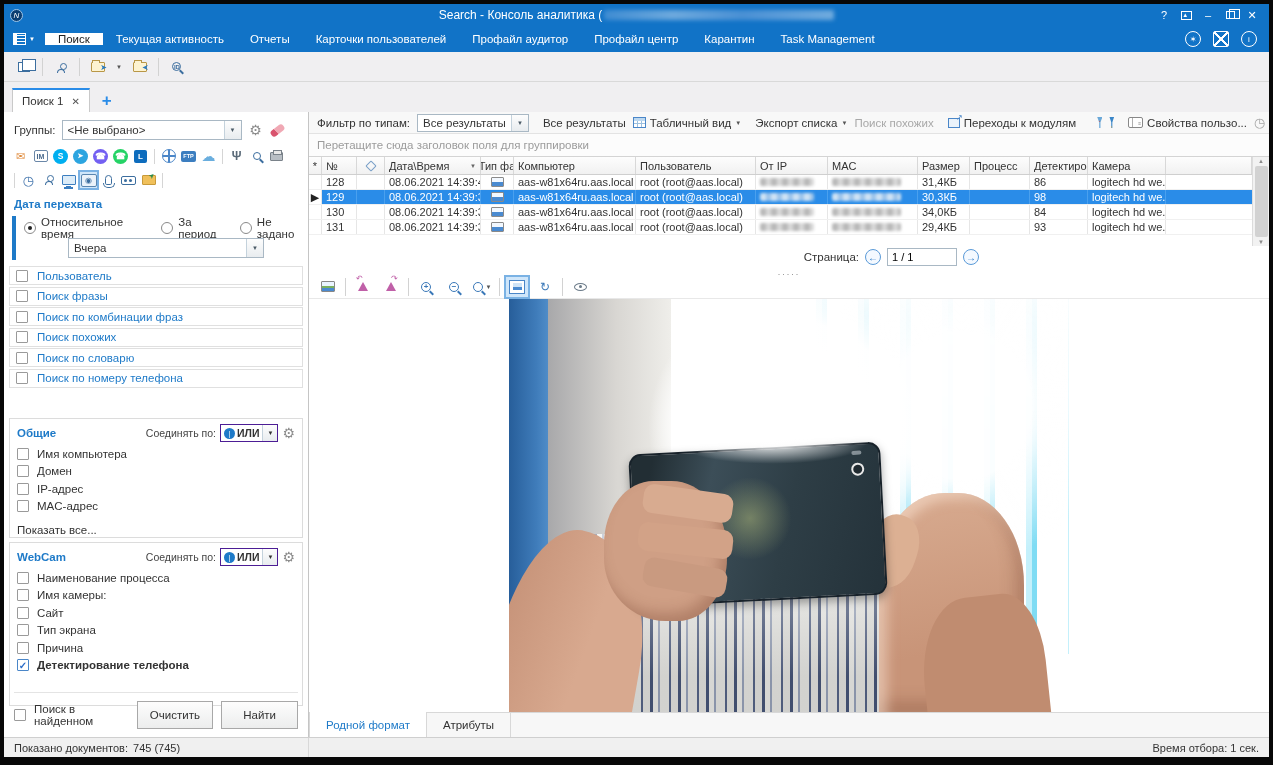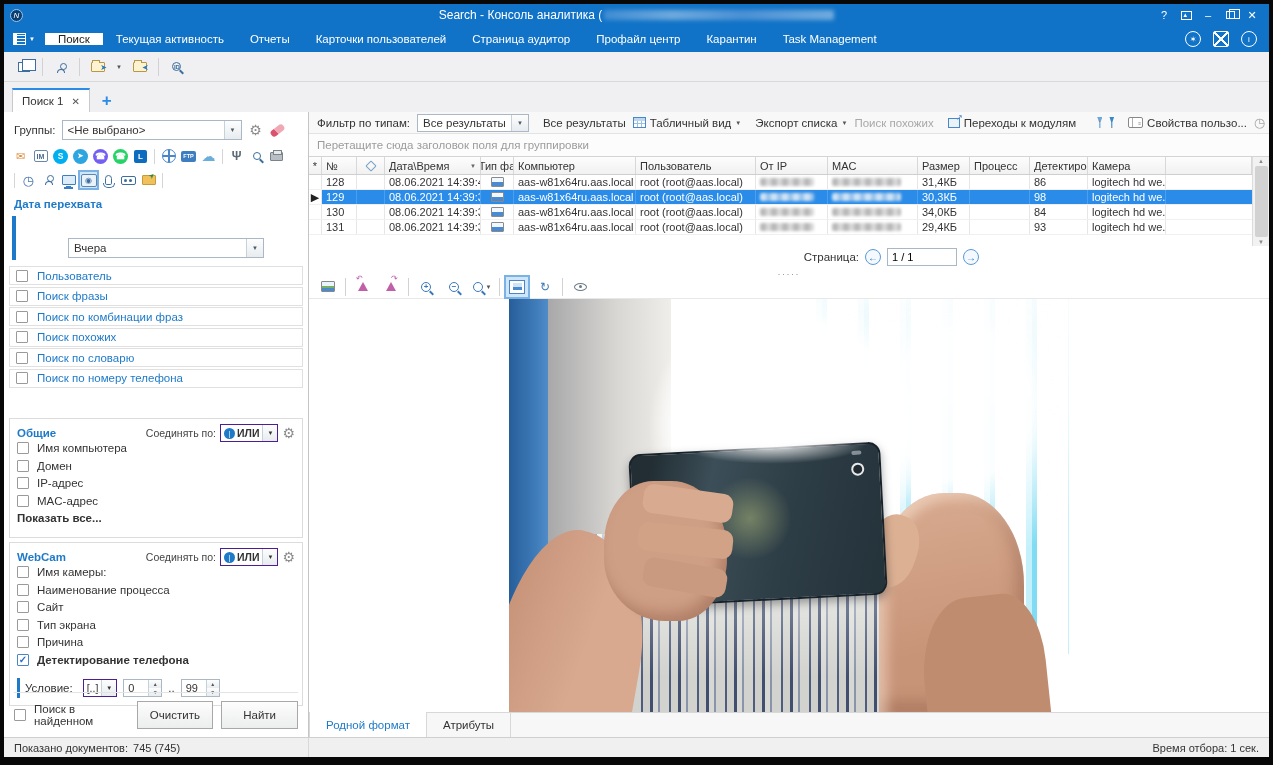--- a/index.html
+++ b/index.html
@@ -103,22 +103,22 @@
   .cb.on{border-color:#4a86c8;color:#2a6cc8;font-size:10px;font-weight:bold}
   .qf{position:absolute;left:5px;right:5px;height:19px;border:1px solid #e0e0e0;background:#fff;display:flex;align-items:center;gap:9px;padding:0 6px;font-size:11.5px}
   .panelbox{position:absolute;left:5px;right:5px;border:1px solid #dcdcdc;background:#fff;padding:5px 7px}
   .pb-head{display:flex;align-items:center;font-size:11.5px}
   .join{margin-left:auto;display:flex;align-items:center;gap:4px}
   .join .jl{font-size:10.5px;color:#444}
   .joinbox{height:18px;border:1px solid #4c1d95;display:flex;align-items:center}
   .or-ic{width:11px;height:11px;border-radius:50%;background:#1e7ac8;color:#fff;font-size:7px;display:inline-flex;align-items:center;justify-content:center;margin:0 2px 0 3px}
   .joinbox b{font-size:10.5px;margin-right:3px}
   .joinbox .dd2{width:15px;align-self:stretch;border-left:1px solid #c4d2dc;background:linear-gradient(#fdfdfd,#e8ecef);display:flex;align-items:center;justify-content:center;font-size:6px}
-  .pb-item{display:flex;align-items:flex-start;gap:8px;font-size:11.5px;height:17.5px}
-  .showall{font-size:11.5px;font-weight:bold;margin-top:0}
+  .pb-item{display:flex;align-items:flex-end;gap:8px;font-size:11.5px;height:17.5px}
+  .showall{font-size:11.5px;font-weight:normal;margin-top:12px}
   .spinbox{height:18px;border:1px solid #a9b8c4;display:flex;align-items:stretch;background:#fff}
   .spinbox .sv{width:24px;font-size:11px;display:flex;align-items:center;padding-left:4px}
   .spincol{width:13px;border-left:1px solid #c4d2dc;display:flex;flex-direction:column}
   .spincol span{flex:1;display:flex;align-items:center;justify-content:center;font-size:5px;color:#555;background:linear-gradient(#fdfdfd,#e9edf0)}
   .btn{height:28px;border:1px solid #a8a8a8;background:linear-gradient(#fdfdfd,#eceded);font-size:11.5px;display:flex;align-items:center;justify-content:center}
 
   
   .actions{position:absolute;left:0;top:0;right:0;height:22px;background:#f8f8f8;border-bottom:1px solid #e3e3e3;display:flex;align-items:center;gap:7px;padding:0 8px;font-size:11.5px;white-space:nowrap}
   .act{display:flex;align-items:center;gap:4px}
   .disabled{color:#a8a8a8}
@@ -256,21 +256,21 @@
   <div class="menubar">
     <div class="appmenu">
       <span class="ic-appgrid"></span>
       <span class="caret">▼</span>
     </div>
     <div class="menu-items">
       <div class="mi active">Поиск</div>
       <div class="mi">Текущая активность</div>
       <div class="mi">Отчеты</div>
       <div class="mi">Карточки пользователей</div>
-      <div class="mi">Страница аудитор</div>
+      <div class="mi">Профайл аудитор</div>
       <div class="mi">Профайл центр</div>
       <div class="mi">Карантин</div>
       <div class="mi">Task Management</div>
     </div>
     <div class="menu-right">
       <div class="mr-ic">✶</div>
       <div class="mr-ic mr-cube"></div>
       <div class="mr-ic">i</div>
     </div>
   </div>
@@ -388,20 +388,28 @@
         <span class="mic">
             <span class="ic-folderarrow"></span>
           </span>
         <span class="isep"></span>
       </div>
 
       <div class="srow" style="top:86px;left:10px">
         <span class="sec-title blue">Дата перехвата</span>
       </div>
       <div class="vbar" style="left:8px;top:104px;height:44px"></div>
+      <div class="srow" style="top:104px;left:20px;gap:5px">
+        <span class="rad on"></span>
+        <span class="lbl">Относительное время</span>
+        <span class="rad" style="margin-left:6px"></span>
+        <span class="lbl">За период</span>
+        <span class="rad" style="margin-left:6px"></span>
+        <span class="lbl">Не задано</span>
+      </div>
       <div class="srow" style="top:126px;left:64px">
         <div class="select" style="width:196px">
           <span class="val">Вчера</span>
           <span class="dd">▼</span>
         </div>
       </div>
 
       <div class="qf" style="top:154px">
         <span class="cb"></span>
           <span class="blue">Пользователь</span>
@@ -467,65 +475,42 @@
             <span class="joinbox">
               <span class="or-ic">|</span>
               <b>ИЛИ</b>
               <span class="dd2">▼</span>
             </span>
             <span class="gear">⚙</span>
           </span>
         </div>
         <div class="pb-item">
             <span class="cb"></span>
+            <span>Наименование процесса</span>
+          </div>
+        <div class="pb-item">
+            <span class="cb"></span>
             <span>Имя камеры:</span>
-          </div>
-        <div class="pb-item">
-            <span class="cb"></span>
-            <span>Наименование процесса</span>
           </div>
         <div class="pb-item">
             <span class="cb"></span>
             <span>Сайт</span>
           </div>
         <div class="pb-item">
             <span class="cb"></span>
             <span>Тип экрана</span>
           </div>
         <div class="pb-item">
             <span class="cb"></span>
             <span>Причина</span>
           </div>
         <div class="pb-item" style="font-weight:bold">
             <span class="cb on">✓</span>
             <span>Детектирование телефона</span>
           </div>
-        <div style="position:relative;margin-top:8px;display:flex;align-items:center;gap:6px;padding-left:8px">
-          <span style="position:absolute;left:0;top:-1px;bottom:-1px;width:3px;background:#1e7ac8"></span>
-          <span class="lbl">Условие:</span>
-          <span class="joinbox" style="margin-left:4px">
-            <b style="margin:0 3px;font-weight:normal">[..]</b>
-            <span class="dd2">▼</span>
-          </span>
-          <span class="spinbox">
-            <span class="sv">0</span>
-            <span class="spincol">
-                <span>▲</span>
-                <span>▼</span>
-              </span>
-          </span>
-          <span class="lbl">..</span>
-          <span class="spinbox">
-            <span class="sv">99</span>
-            <span class="spincol">
-                <span>▲</span>
-                <span>▼</span>
-              </span>
-          </span>
-        </div>
       </div>
 
       <div class="srow" style="bottom:8px;left:10px;right:10px;top:auto;gap:8px;position:absolute;border-top:1px solid #e4e4e4;padding-top:8px">
         <span class="cb"></span>
         <span class="lbl">Поиск в найденном</span>
         <div class="btn" style="width:84px;margin-left:auto">Очистить</div>
         <div class="btn" style="width:84px">Найти</div>
       </div>
     </div>
 

